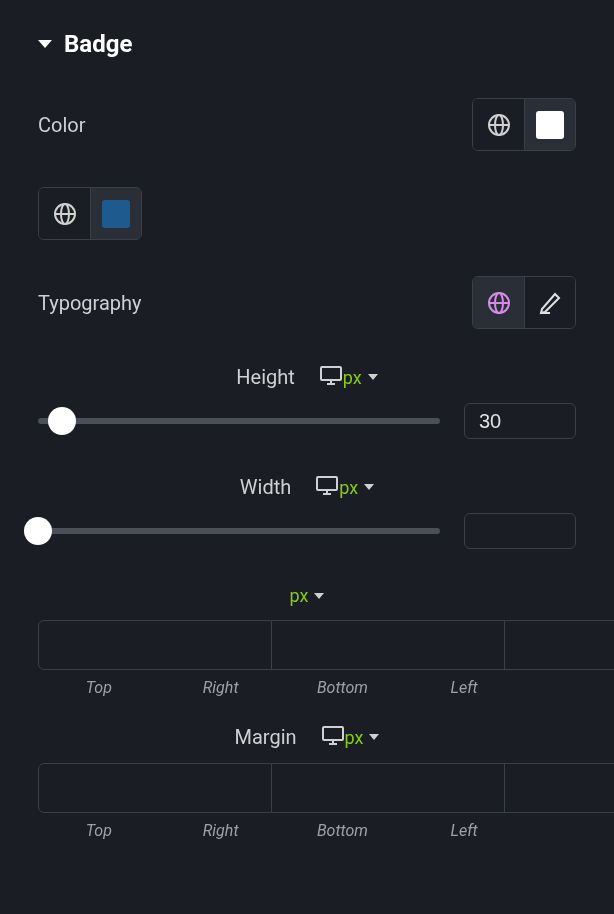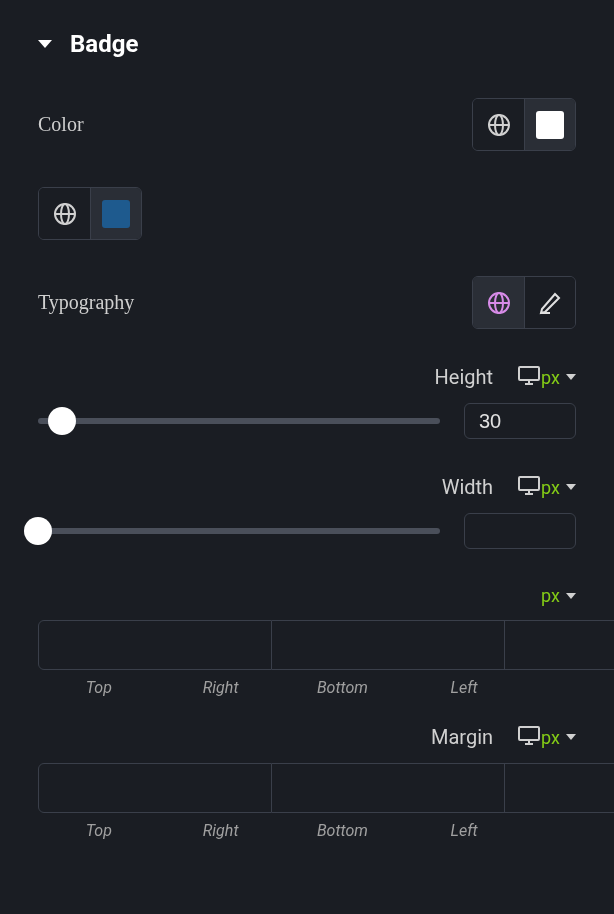--- a/index.html
+++ b/index.html
@@ -8,21 +8,21 @@
       color: #e0e0e0;
       font-family: -apple-system, BlinkMacSystemFont, "Segoe UI", Roboto, sans-serif;
       width: 614px;
       height: 914px;
       padding: 30px 38px;
       font-size: 18px;
     }
     .section-header {
       display: flex;
       align-items: center;
-      gap: 18px;
+      gap: 12px;
       margin-bottom: 40px;
       cursor: pointer;
     }
     .section-title {
       font-size: 24px;
       font-weight: 700;
       color: #ffffff;
     }
     .caret {
       width: 0;
@@ -33,21 +33,20 @@
     }
     .row {
       display: flex;
       align-items: center;
       justify-content: space-between;
       margin-bottom: 36px;
     }
     .row-label {
       font-size: 20px;
       color: #d0d0d0;
-      font-family: Liberation Serif, serif;
     }
     .btn-group {
       display: flex;
       border: 1px solid #3a3f4a;
       border-radius: 6px;
       overflow: hidden;
     }
     .btn-square {
       width: 51px;
       height: 51px;
@@ -75,21 +74,21 @@
     .globe-icon svg path, .globe-icon svg circle, .globe-icon svg ellipse, .globe-icon svg line { stroke: #d0d0d0; }
     .globe-icon.pink svg path, .globe-icon.pink svg circle, .globe-icon.pink svg ellipse, .globe-icon.pink svg line { stroke: #d78be8; }
     .pencil-icon svg { width: 24px; height: 24px; }
 
     .dim-row {
       margin-bottom: 14px;
     }
     .dim-header {
       display: flex;
       align-items: center;
-      justify-content: flex-end;
+      justify-content: center;
       margin-bottom: 14px;
     }
     .dim-left {
       display: flex;
       align-items: center;
       gap: 24px;
     }
     .dim-label {
       font-size: 20px;
       color: #d0d0d0;

